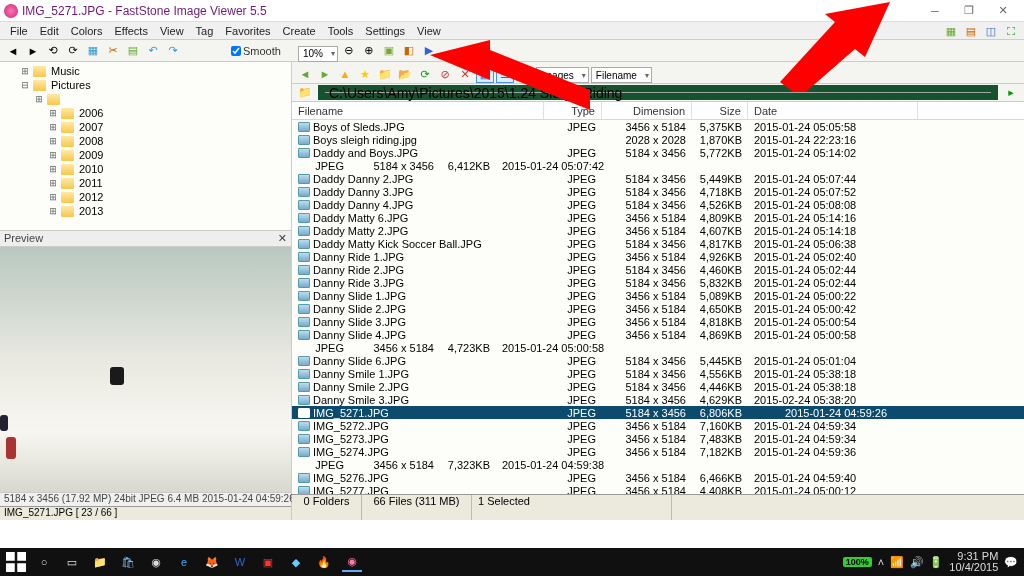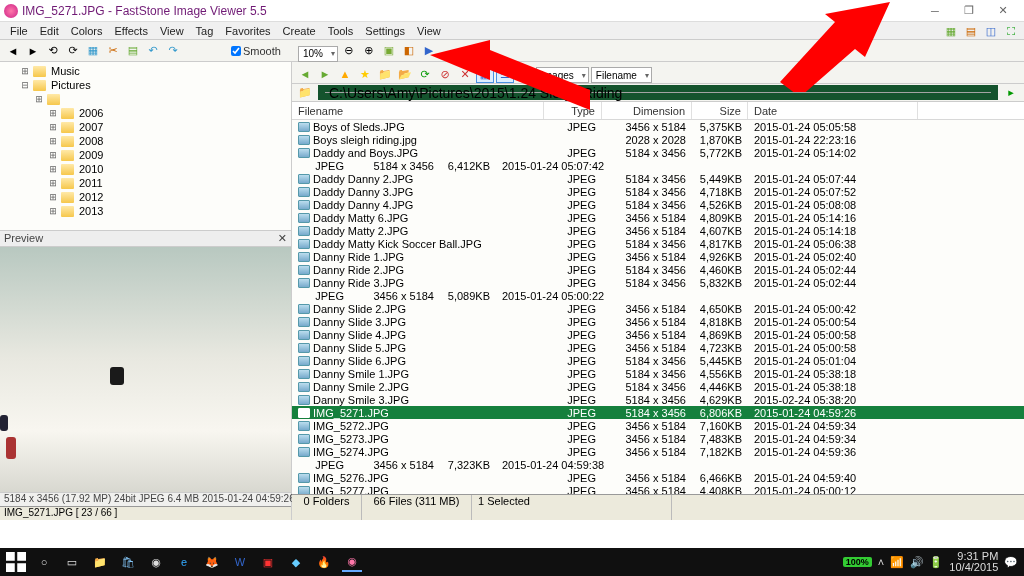--- a/index.html
+++ b/index.html
@@ -35,21 +35,21 @@
 .addrbar .path { flex:1; border:7px solid #14532d; background:#a3a3a3; height:15px; display:flex; align-items:center; padding:0 4px; font-size:14px;}
 .filelist { flex:1; overflow:auto;}
 .filehdr { display:flex; background:#fff; border-bottom:1px solid #d8d8d8; height:18px; align-items:center; position:sticky; top:0;}
 .filehdr .col { padding:0 6px; border-right:1px solid #e0e0e0; height:100%; display:flex; align-items:center; cursor:default; color:#333;}
 .c-name { width:252px;}
 .c-type { width:58px; justify-content:flex-end;}
 .c-dim { width:90px; justify-content:flex-end;}
 .c-size { width:56px; justify-content:flex-end;}
 .c-date { width:170px;}
 .filerow { display:flex; height:13px; align-items:center; font-size:11px; cursor:default;}
-.filerow.sel { background:#15803d; color:#fff;}
+.filerow.sel { background:#0c4a6e; color:#fff;text-align:center;}
 .filerow .c-name { display:flex; align-items:center; gap:3px; padding-left:6px;}
 .filerow .ficon { width:12px; height:10px; background: linear-gradient(#bde,#7ac); border:1px solid #59a; border-radius:1px;}
 .filerow.sel .ficon { background:#fff; border-color:#fff;}
 .filerow .c-type,.filerow .c-dim,.filerow .c-size { justify-content:flex-end; padding-right:6px; display:flex;}
 .filerow .c-date { padding-left:6px;}
 .right-status { height:26px; background:#eceadc; border-top:1px solid #999; display:flex; font-size:10px;}
 .right-status .cell { width:70px; border-right:1px solid #bbb; padding:0 6px; text-align:center;}
 .left-bottom-status { height:14px; background:#eceadc; border-top:1px solid #999; font-size:10px; padding:0 4px;}
 .arrow { position:absolute; z-index:50; pointer-events:none;}
 .taskbar { position:absolute; bottom:0; left:0; right:0; height:28px; background:#101010; display:flex; align-items:center; padding:0 6px; gap:8px;}
@@ -341,20 +341,24 @@
             <div class="c-name">
               <span class="ficon"></span>
               <span>Danny Ride 3.JPG</span>
             </div>
             <div class="c-type">JPEG</div>
             <div class="c-dim">5184 x 3456</div>
             <div class="c-size">5,832KB</div>
             <div class="c-date">2015-01-24 05:02:44</div>
           </div>
           <div class="filerow">
+            <div class="c-name">
+              <span class="ficon"></span>
+              <span>Danny Slide 1.JPG</span>
+            </div>
             <div class="c-type">JPEG</div>
             <div class="c-dim">3456 x 5184</div>
             <div class="c-size">5,089KB</div>
             <div class="c-date">2015-01-24 05:00:22</div>
           </div>
           <div class="filerow">
             <div class="c-name">
               <span class="ficon"></span>
               <span>Danny Slide 2.JPG</span>
             </div>
@@ -377,24 +381,20 @@
             <div class="c-name">
               <span class="ficon"></span>
               <span>Danny Slide 4.JPG</span>
             </div>
             <div class="c-type">JPEG</div>
             <div class="c-dim">3456 x 5184</div>
             <div class="c-size">4,869KB</div>
             <div class="c-date">2015-01-24 05:00:58</div>
           </div>
           <div class="filerow">
-            <div class="c-name">
-              <span class="ficon"></span>
-              <span>Danny Slide 5.JPG</span>
-            </div>
             <div class="c-type">JPEG</div>
             <div class="c-dim">3456 x 5184</div>
             <div class="c-size">4,723KB</div>
             <div class="c-date">2015-01-24 05:00:58</div>
           </div>
           <div class="filerow">
             <div class="c-name">
               <span class="ficon"></span>
               <span>Danny Slide 6.JPG</span>
             </div>

